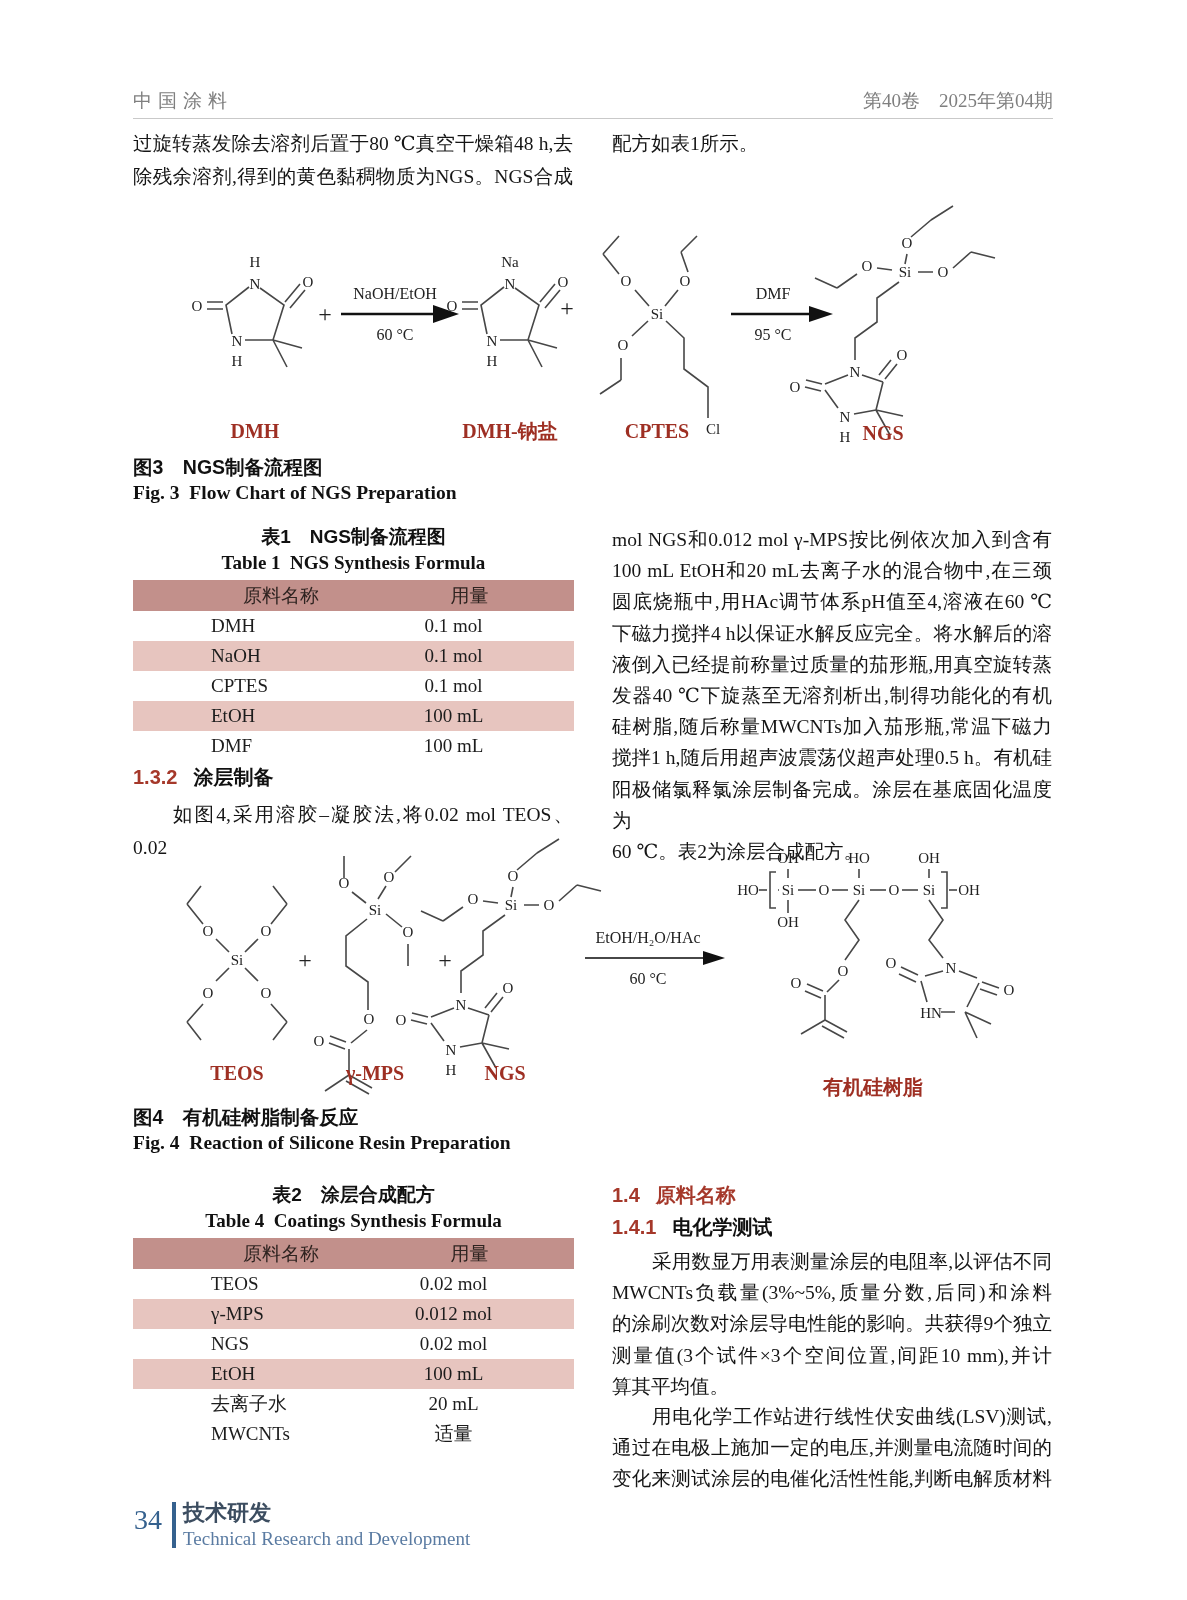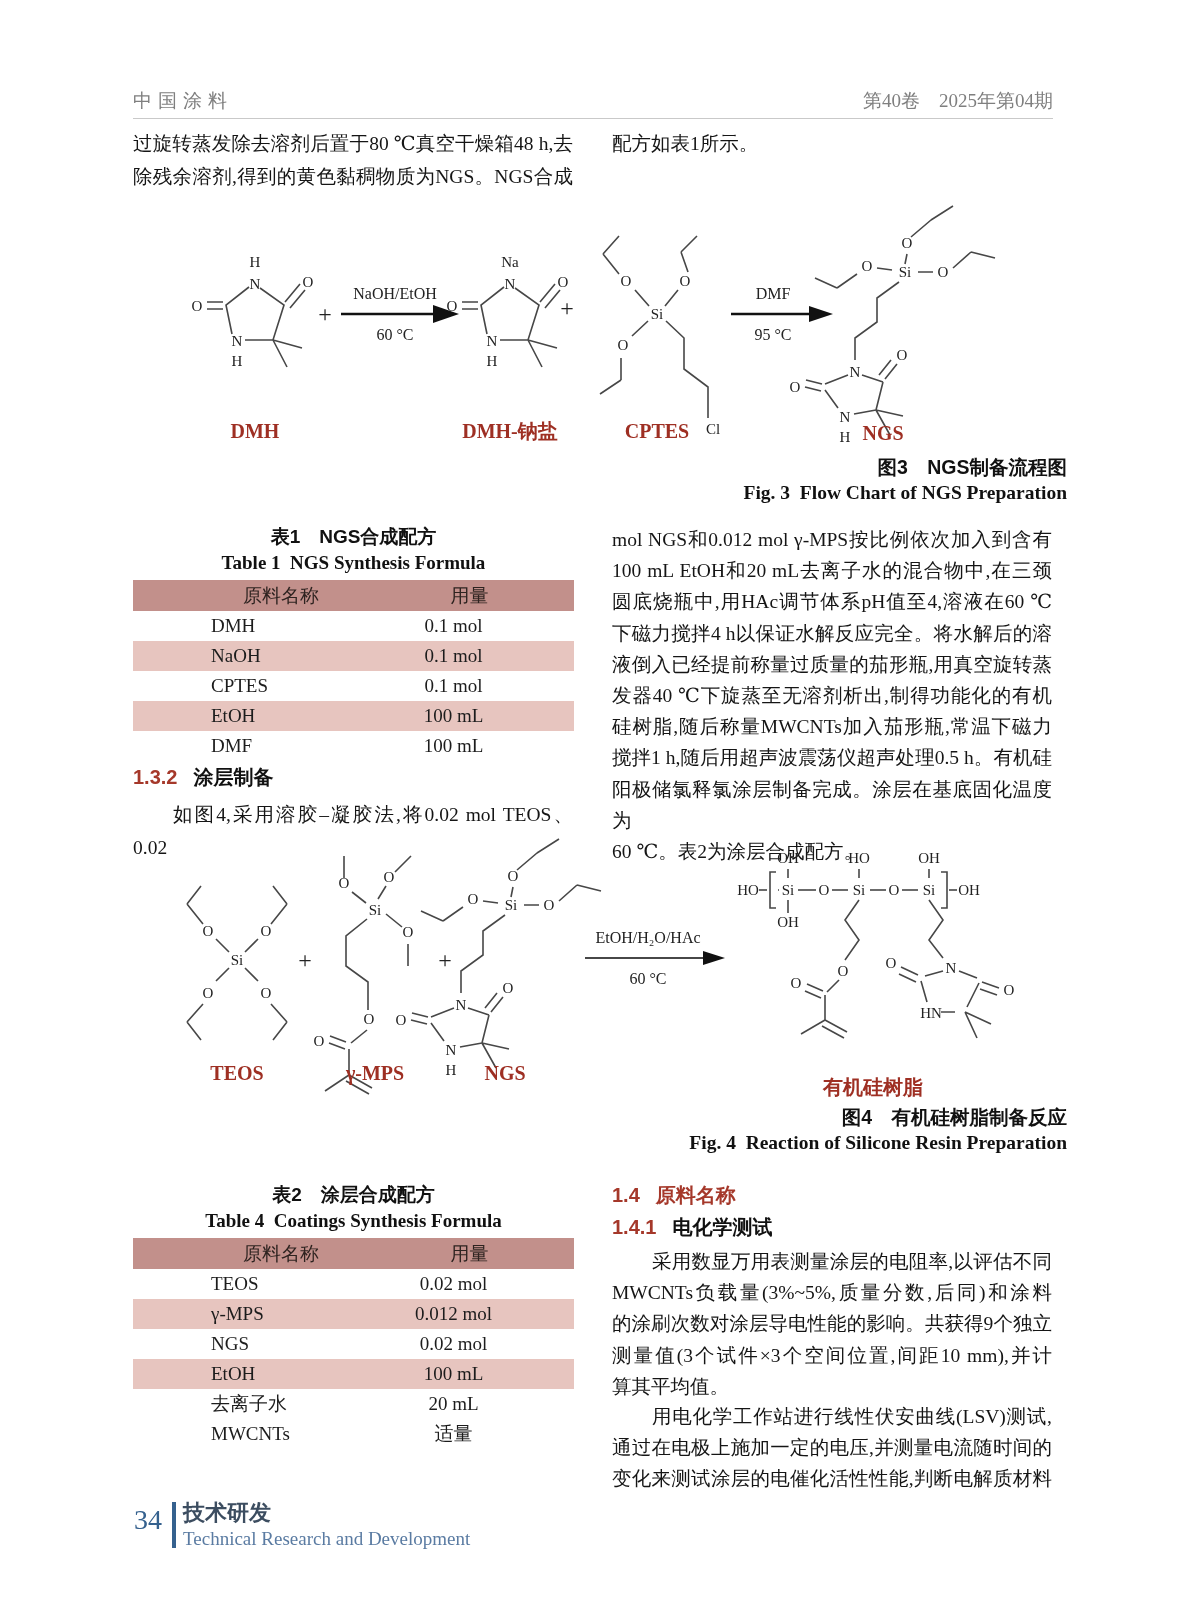--- a/index.html
+++ b/index.html
@@ -13,21 +13,21 @@
   .hdr-line{left:133px;right:134px;top:118px;border-top:1.5px solid #c9c9c9;height:0;}
   
   .cjk{font-size:19.5px;line-height:33px;color:#151515;}
   .colL{left:133px;width:440px;}
   .colR{left:612px;width:440px;}
   .lines .ln{text-align:justify;text-align-last:justify;}
   .lines:not(.flush) .ln:last-child{text-align-last:left;}
   .ind .ln:first-child{text-indent:2.05em;}
   .rlh .ln{line-height:31.2px;}
   
-  .figcap{left:147px;width:920px;text-align:right;white-space:pre-wrap;}
+  .figcap{left:133px;width:920px;text-align:left;white-space:pre-wrap;}
   .capzh{font-family:"Liberation Sans","DejaVu Sans",sans-serif;font-weight:bold;font-size:19.5px;color:#111;}
   .capen{font-weight:bold;font-size:19.5px;color:#111;}
   
   .tblwrap{left:133px;width:441px;}
   .tbl-title-zh{font-family:"Liberation Sans","DejaVu Sans",sans-serif;font-weight:bold;
       font-size:19px;text-align:center;line-height:26px;white-space:pre-wrap;color:#111;}
   .tbl-title-en{font-weight:bold;font-size:19px;text-align:center;line-height:26px;
       margin-bottom:4px;white-space:pre-wrap;color:#111;}
   .thead{display:flex;height:31px;align-items:center;background:#c2908b;color:#2e2320;padding-left:32px;}
   .trow{display:flex;height:30px;align-items:center;background:#ffffff;}
@@ -145,21 +145,21 @@
 
   <text x="122" y="242" class="lbl">DMH</text>
   <text x="377" y="242" class="lbl">DMH-钠盐</text>
   <text x="524" y="242" class="lbl">CPTES</text>
   <text x="750" y="244" class="lbl">NGS</text>
 </svg>
 <div class="abs figcap capzh" style="top:454px">图3　NGS制备流程图</div>
 <div class="abs figcap capen" style="top:482px">Fig. 3  Flow Chart of NGS Preparation</div>
 
 <div class="abs tblwrap" style="top:524px">
-  <div class="tbl-title-zh">表1　NGS合成配方</div>
+  <div class="tbl-title-zh">表1　NGS制备流程图</div>
   <div class="tbl-title-en">Table 1  NGS Synthesis Formula</div>
   <div class="thead">
     <div class="tcell c0">原料名称</div>
     <div class="tcell c1">用量</div>
   </div>
   <div>
       <div class="trow">
         <div class="tcell c0">DMH</div>
         <div class="tcell c1">0.1 mol</div>
       </div>

